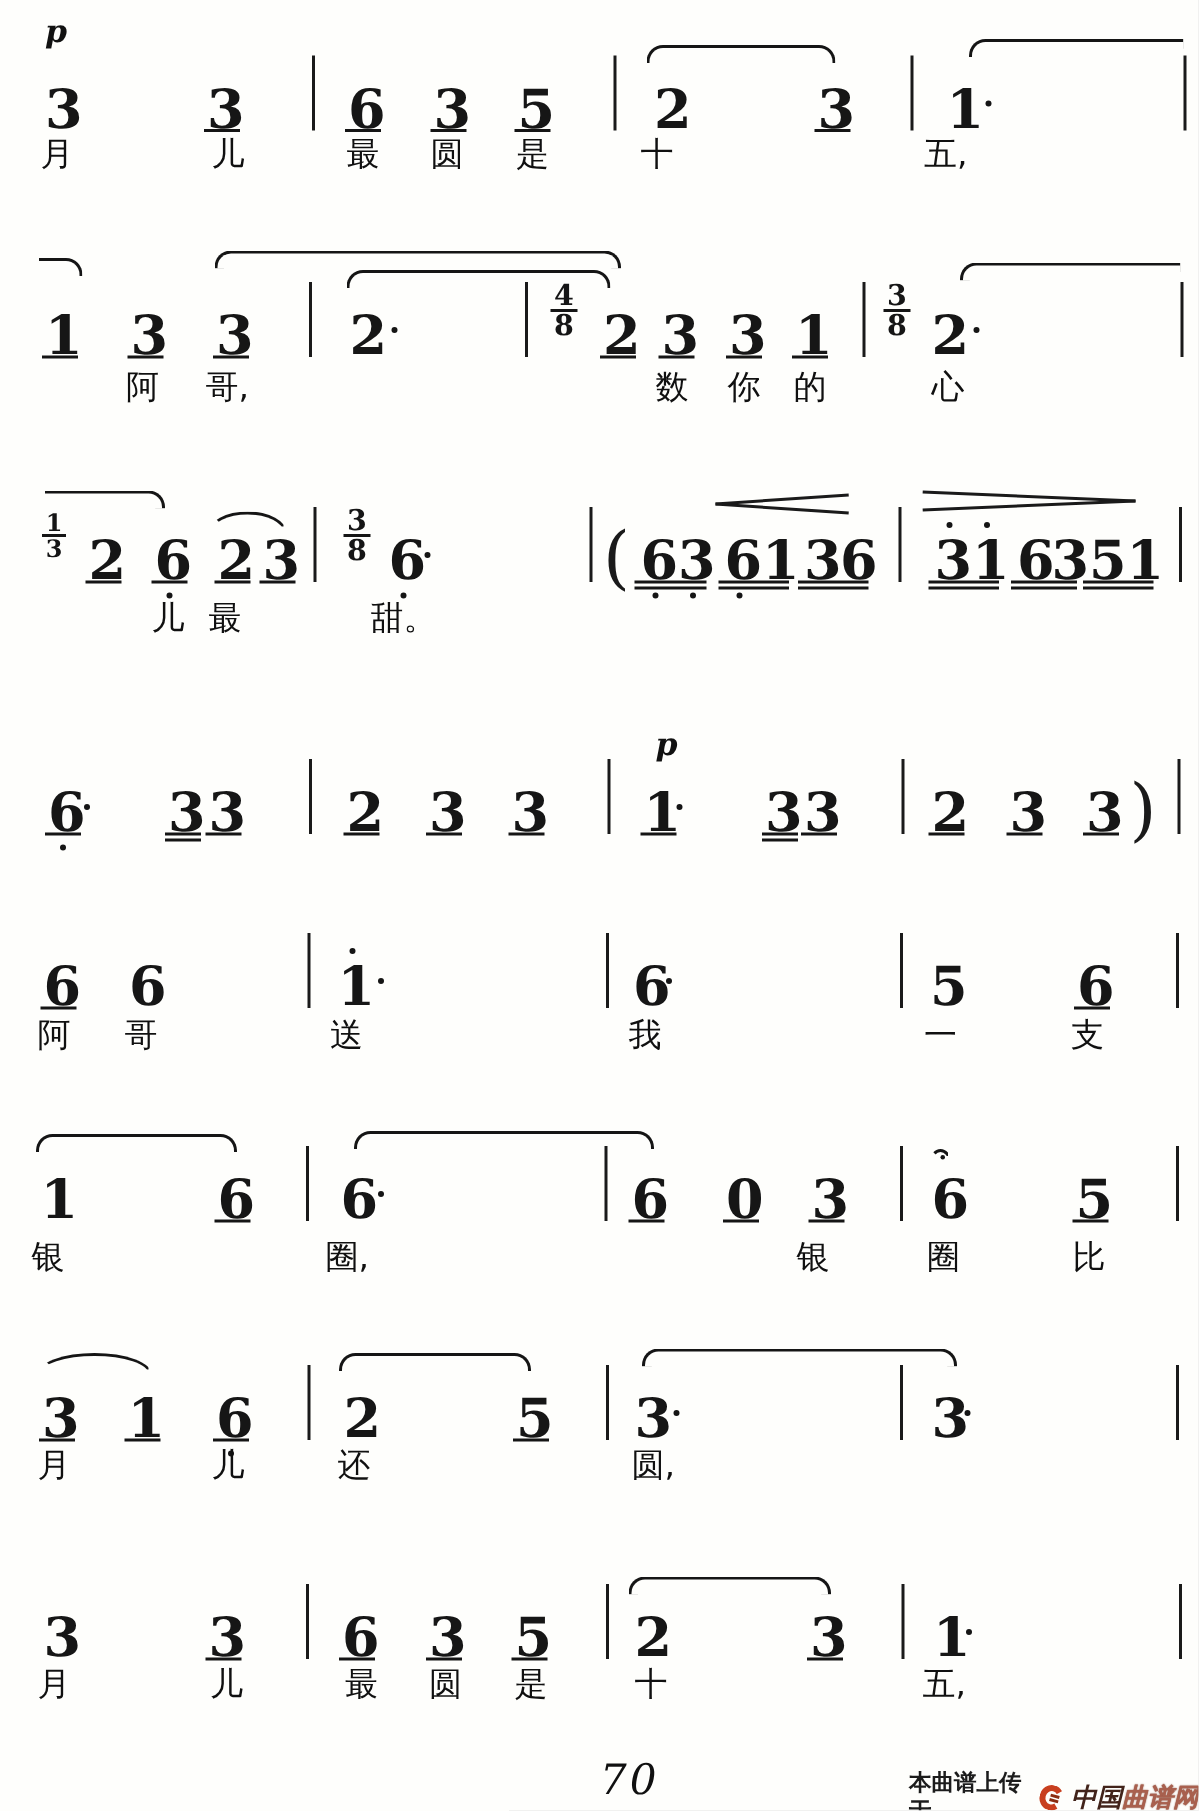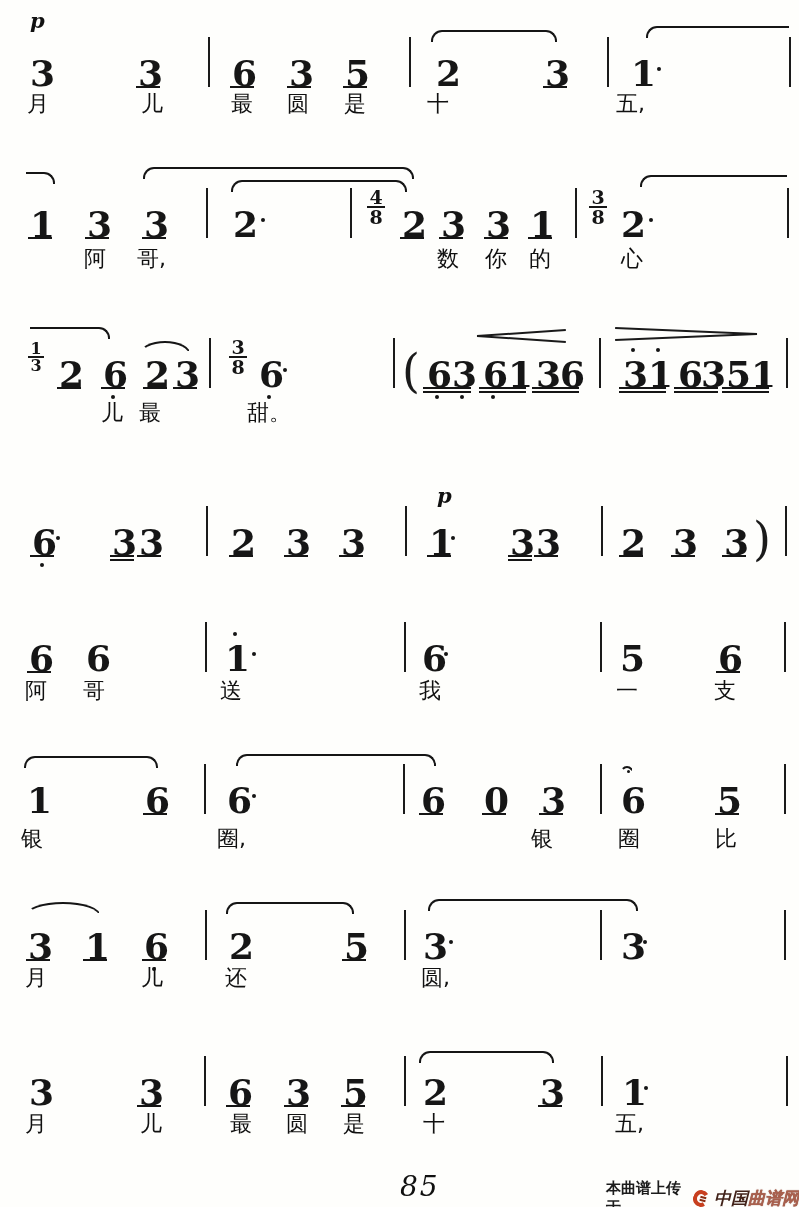--- a/index.html
+++ b/index.html
@@ -451,19 +451,19 @@
       </div>
       <div class="bar" style="left: 786px; top: 1056px;"></div>
       <div class="ly" style="left: 25px; top: 1112px;">月</div>
       <div class="ly" style="left: 140px; top: 1112px;">儿</div>
       <div class="ly" style="left: 230px; top: 1112px;">最</div>
       <div class="ly" style="left: 286px; top: 1112px;">圆</div>
       <div class="ly" style="left: 343px; top: 1112px;">是</div>
       <div class="ly" style="left: 423px; top: 1112px;">十</div>
       <div class="ly" style="left: 615px; top: 1112px;">五,</div>
     </div>
-  <div class="pageno">85</div>
+  <div class="pageno">70</div>
   <div class="credit">
     <span class="up">本曲谱上传于</span>
     <span class="logo"></span>
     <span class="site"><span class="sd">中国</span><span class="sl">曲谱网</span></span>
   </div>
 </div>
 
 </body></html>

